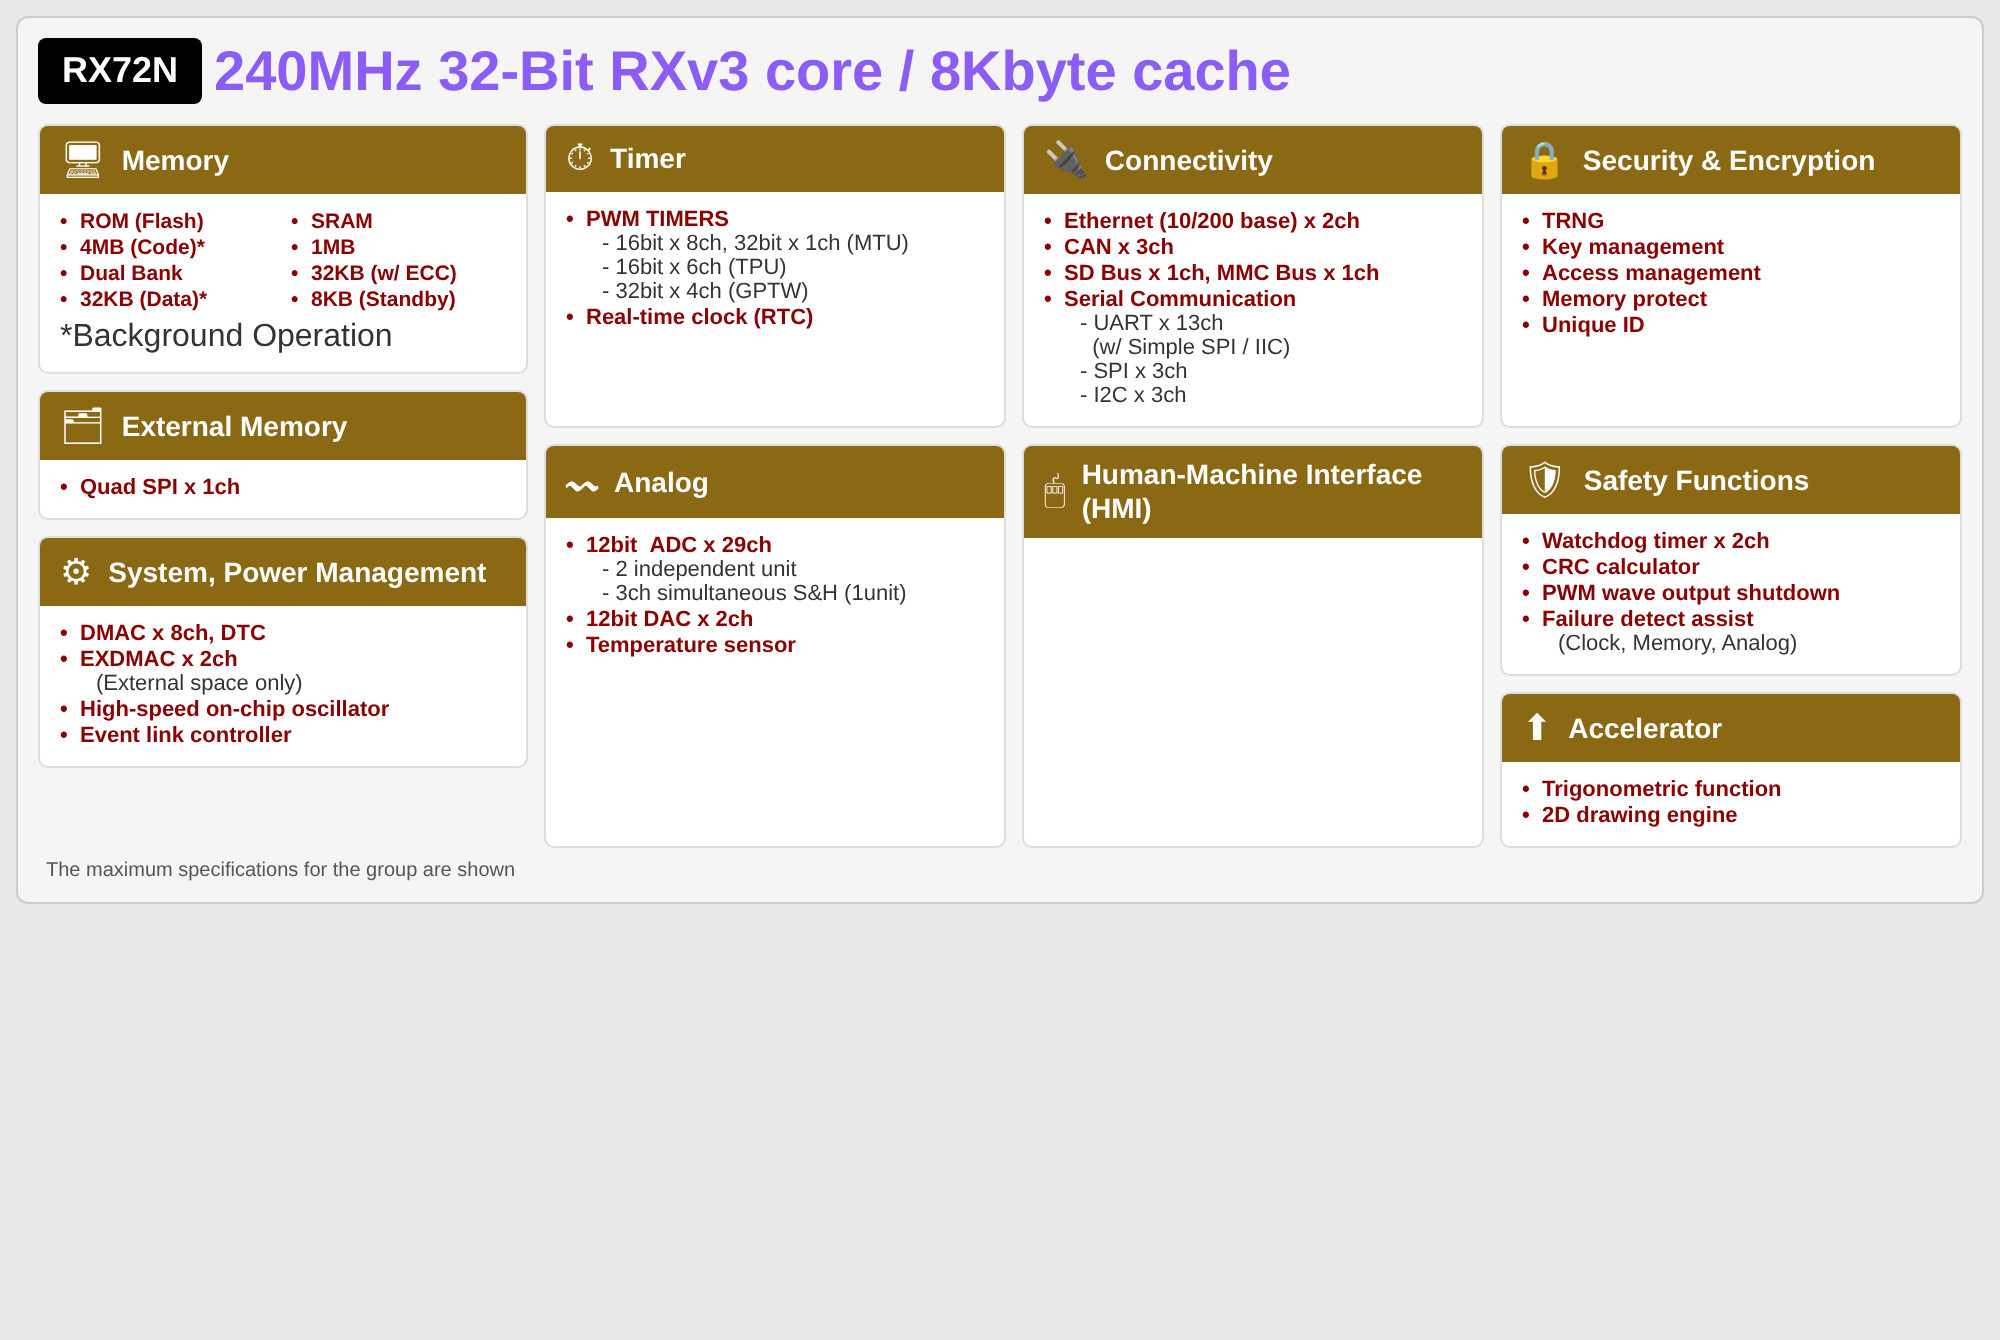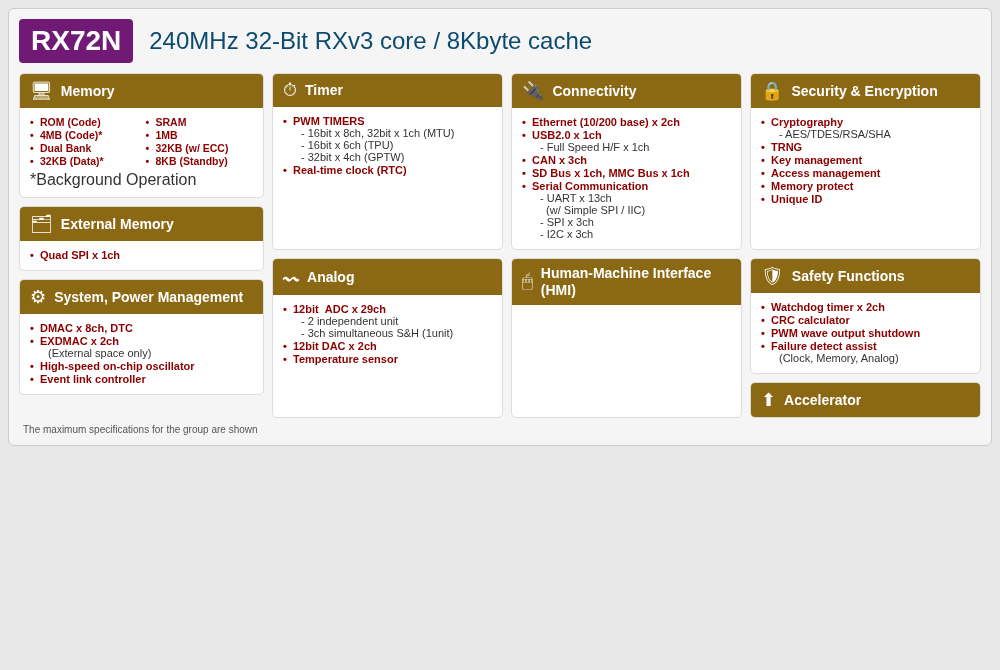--- a/index.html
+++ b/index.html
@@ -17,33 +17,33 @@
       padding: 10px;
       border-radius: 6px;
     }
     
     .header {
       display: flex;
       align-items: center;
       margin-bottom: 10px;
     }
     .header-badge {
-      background: #701a75;
+      background: #000000;
       color: white;
-      font-size: 28px;
+      font-size: 18px;
       font-weight: bold;
       padding: 6px 12px;
       border-radius: 4px;
-      margin-right: 16px;
+      margin-right: 6px;
       white-space: nowrap;
     }
     .header-title {
-      font-size: 24px;
-      font-weight: normal;
-      color: #0c4a6e;
+      font-size: 28px;
+      font-weight: bold;
+      color: #8b5cf6;
     }
     .card {
       background: white;
       border: 1px solid #ddd;
       border-radius: 5px;
       overflow: hidden;
     }
     .card-header {
       background: #8B6914;
       color: white;
@@ -130,21 +130,21 @@
 
       <div class="card">
         <div class="card-header">
           <span class="card-header-icon">🖥</span>
           <span class="card-header-title">Memory</span>
         </div>
         <div class="card-body">
           <div class="memory-body">
             <div class="memory-col">
               <ul>
-                <li style="color:#8B0000;font-weight:bold;">ROM (Code)</li>
+                <li style="color:#8B0000;font-weight:bold;">ROM (Flash)</li>
                 <li>4MB (Code)*</li>
                 <li>Dual Bank</li>
                 <li>32KB (Data)*</li>
               </ul>
             </div>
             <div class="memory-col">
               <ul>
                 <li style="color:#8B0000;font-weight:bold;">SRAM</li>
                 <li>1MB</li>
                 <li>32KB (w/ ECC)</li>
@@ -202,41 +202,39 @@
     </div>
 
     <div class="card">
       <div class="card-header">
         <span class="card-header-icon">🔌</span>
         <span class="card-header-title">Connectivity</span>
       </div>
       <div class="card-body">
         <ul>
           <li>Ethernet (10/200 base) x 2ch</li>
-          <li>USB2.0 x 1ch<span class="sub-item">- Full Speed H/F x 1ch</span></li>
           <li>CAN x 3ch</li>
           <li>SD Bus x 1ch, MMC Bus x 1ch</li>
           <li>Serial Communication
             <span class="sub-item">- UART x 13ch</span>
             <span class="sub-item">&nbsp;&nbsp;(w/ Simple SPI / IIC)</span>
             <span class="sub-item">- SPI x 3ch</span>
             <span class="sub-item">- I2C x 3ch</span>
           </li>
         </ul>
       </div>
     </div>
 
     <div class="card">
       <div class="card-header">
         <span class="card-header-icon">🔒</span>
         <span class="card-header-title">Security &amp; Encryption</span>
       </div>
       <div class="card-body">
         <ul>
-          <li>Cryptography<span class="sub-item">- AES/TDES/RSA/SHA</span></li>
           <li>TRNG</li>
           <li>Key management</li>
           <li>Access management</li>
           <li>Memory protect</li>
           <li>Unique ID</li>
         </ul>
       </div>
     </div>
 
     <div class="card">
@@ -278,19 +276,25 @@
             <li>Failure detect assist<span class="sub-item">(Clock, Memory, Analog)</span></li>
           </ul>
         </div>
       </div>
 
       <div class="card">
         <div class="card-header">
           <span class="card-header-icon">⬆</span>
           <span class="card-header-title">Accelerator</span>
         </div>
+        <div class="card-body">
+          <ul>
+            <li>Trigonometric function</li>
+            <li>2D drawing engine</li>
+          </ul>
+        </div>
       </div>
     </div>
 
   </div>
 
   <div class="footer-note">The maximum specifications for the group are shown</div>
 </div>
 
 </body></html>

